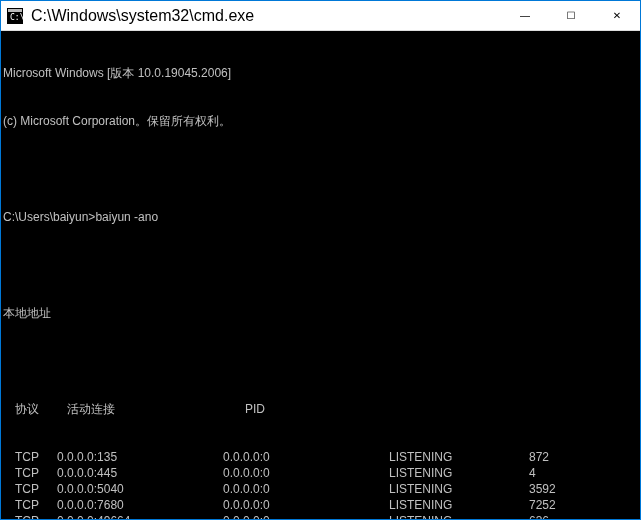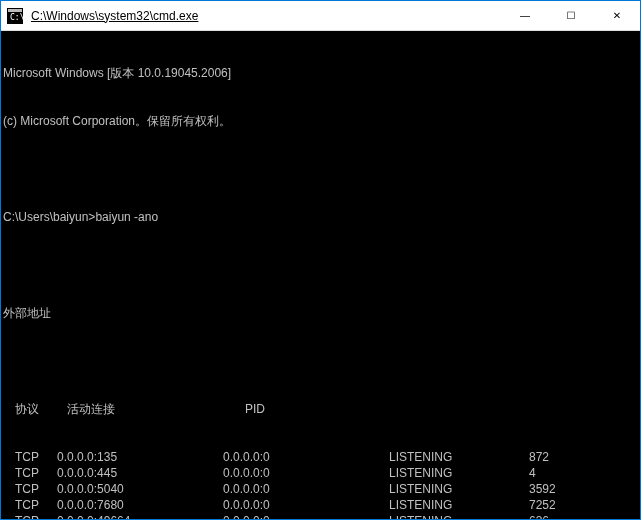--- a/index.html
+++ b/index.html
@@ -29,24 +29,23 @@
     width: 16px;
     height: 16px;
     margin: 0 6px;
     display: flex;
     align-items: center;
     justify-content: center;
   }
   .title-icon svg { display: block; }
   .title-text {
     flex: 1;
-    font-size: 12px;
+    font-size: 16px;
     color: #000;
     padding-left: 2px;
-    text-decoration: underline;
   }
   .win-controls { display: flex; height: 100%; }
   .win-btn {
     width: 46px;
     height: 100%;
     display: flex;
     align-items: center;
     justify-content: center;
     font-family: "Segoe UI Symbol", sans-serif;
     font-size: 10px;
@@ -96,21 +95,21 @@
       <div class="win-btn close">✕</div>
     </div>
   </div>
 
   <div class="terminal">
     <div class="line">Microsoft Windows [版本 10.0.19045.2006]</div>
     <div class="line">(c) Microsoft Corporation。保留所有权利。</div>
     <div class="line">&nbsp;</div>
     <div class="line"><span>C:\Users\baiyun&gt;</span><span>baiyun -ano</span></div>
     <div class="line">&nbsp;</div>
-    <div class="line">外部地址</div>
+    <div class="line">本地地址</div>
     <div class="line">&nbsp;</div>
     <div class="row hdr">
       <span class="c-proto">协议</span>
       <span class="c-local">活动连接</span>
       <span class="c-pid">PID</span>
     </div>
     <div id="rows"><div class="row"><span class="c-proto">TCP</span><span class="c-local">0.0.0.0:135</span><span class="c-foreign">0.0.0.0:0</span><span class="c-state">LISTENING</span><span class="c-pid">872</span></div><div class="row"><span class="c-proto">TCP</span><span class="c-local">0.0.0.0:445</span><span class="c-foreign">0.0.0.0:0</span><span class="c-state">LISTENING</span><span class="c-pid">4</span></div><div class="row"><span class="c-proto">TCP</span><span class="c-local">0.0.0.0:5040</span><span class="c-foreign">0.0.0.0:0</span><span class="c-state">LISTENING</span><span class="c-pid">3592</span></div><div class="row"><span class="c-proto">TCP</span><span class="c-local">0.0.0.0:7680</span><span class="c-foreign">0.0.0.0:0</span><span class="c-state">LISTENING</span><span class="c-pid">7252</span></div><div class="row"><span class="c-proto">TCP</span><span class="c-local">0.0.0.0:49664</span><span class="c-foreign">0.0.0.0:0</span><span class="c-state">LISTENING</span><span class="c-pid">636</span></div></div>
   </div>
 </div>
 

